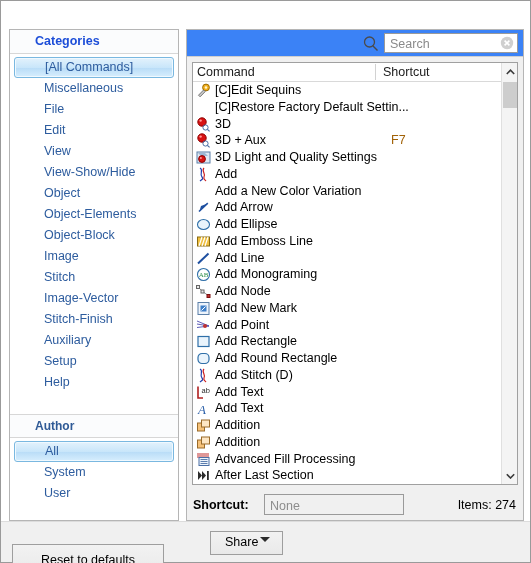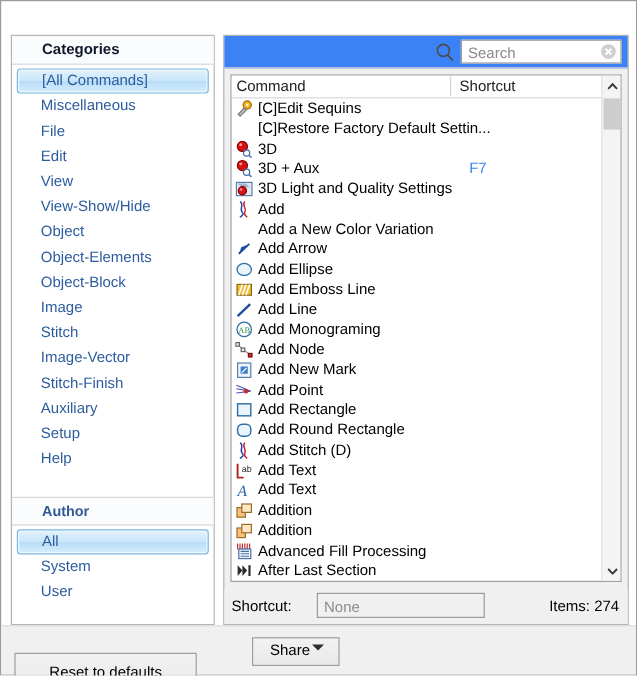--- a/index.html
+++ b/index.html
@@ -45,33 +45,33 @@
     box-sizing: border-box;
   }
   .panel-header {
     position: relative;
     height: 23px;
     border-bottom: 1px solid #d7d7d7;
     background: #fbfcfd;
   }
   .panel-header span {
     position: absolute; left: 25px; top: 4px;
-    font-size: 12.5px; color: #0f172a;
+    font-size: 12.5px; color: #1d4ed8;
     font-weight: bold;
   }
   .cat-list {
     position: relative;
     padding-top: 3px;
   }
   .cat-item {
     position: relative;
     height: 21px;
     line-height: 21px;
     margin: 0 4px;
-    padding-left: 20px;
+    padding-left: 30px;
     font-size: 12.5px;
     color: #2d5c9e;
     box-sizing: border-box;
     cursor: default;
     border-radius: 3px;
   }
   .cat-item.selected {
     background: linear-gradient(to bottom, #e3f2fc 0%, #c9e6fa 50%, #b8dcf7 51%, #d7eefd 100%);
     border: 1px solid #7ab8e0;
     box-shadow: inset 0 0 0 1px #f0f9ff;
@@ -183,21 +183,21 @@
   }
   .row .lbl {
     position: absolute; left: 22px; top: 1px;
     font-size: 12.5px;
     color: #000000;
     white-space: nowrap;
   }
   .row .sc {
     position: absolute; left: 198px; top: 1px;
     font-size: 12.5px;
-    color: #3b82f6;
+    color: #a16207;
   }
 
   
   .vscroll {
     position: absolute; right: 0; top: 0;
     width: 16px; height: 100%;
     background: #f4f4f4;
     border-left: 1px solid #e0e0e0;
     box-sizing: border-box;
   }
@@ -214,21 +214,21 @@
   }
 
   
   .shortcut-row {
     position: absolute; left: 0; top: 461px;
     width: 100%; height: 29px;
     background: #f0f0f0;
   }
   .shortcut-label {
     position: absolute; left: 6px; top: 7px;
-    font-size: 12.5px; color: #000;
+    font-size: 12.5px; color: #000; font-weight: bold;
   }
   .shortcut-field {
     position: absolute; left: 77px; top: 3px;
     width: 140px; height: 21px;
     background: #f0f0f0;
     border: 1px solid #9a9a9a;
     box-sizing: border-box;
   }
   .shortcut-field input {
     position: absolute; left: 3px; top: 1px;

